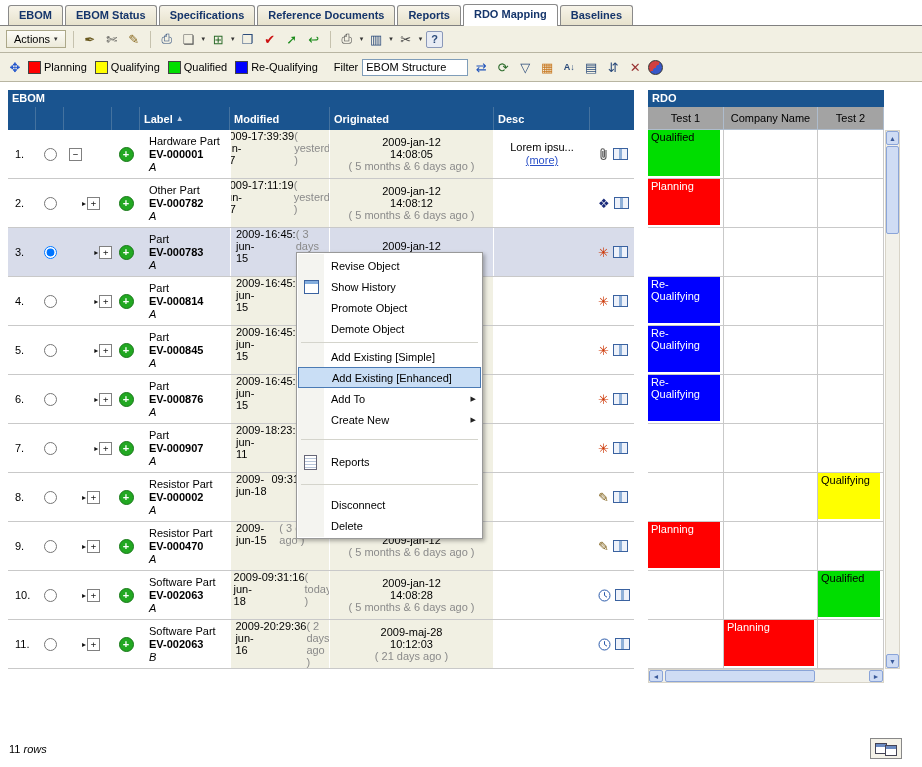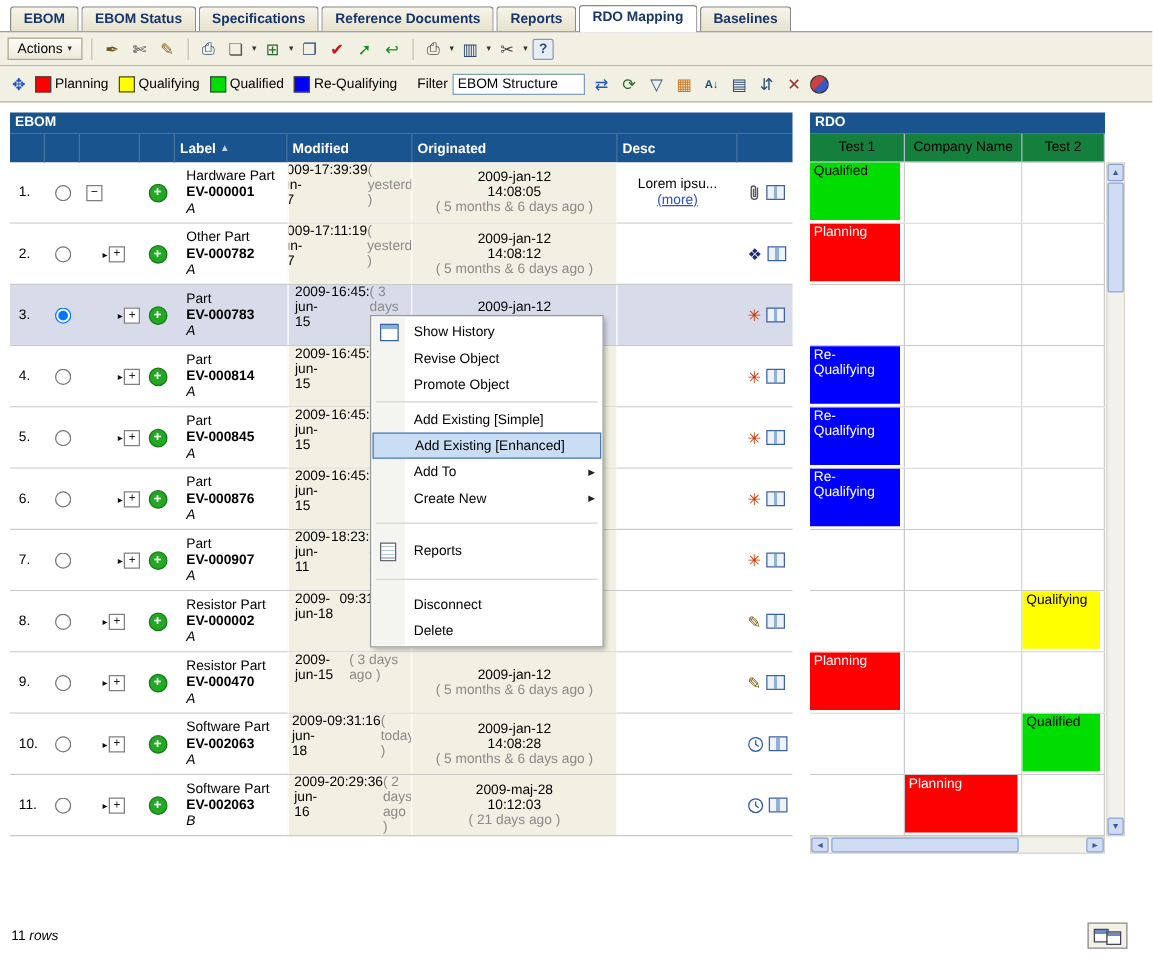--- a/index.html
+++ b/index.html
@@ -70,21 +70,21 @@
   .addc{width:13px;height:13px;border-radius:50%;background:#22a822;border:1px solid #187818;color:#fff;
       font:bold 11px/11px "Liberation Sans",sans-serif;display:inline-flex;align-items:center;
       justify-content:center;cursor:pointer;}
   .ico{font-size:13px;display:inline-flex;cursor:pointer;}
   .svgw{display:inline-flex;align-items:center;cursor:pointer;}
   .icon-book{width:13px;height:10px;border:1px solid #3a62a0;display:inline-block;cursor:pointer;
       background:linear-gradient(90deg,#eef2fa 0 5px,#8fb0d8 5px 8px,#eef2fa 8px);}
   
   .rhead,.rrow{display:grid;grid-template-columns:76px 94px 66px;}
   .rhead{height:23px;}
-  .rhc{background:#15803d;border-right:1px solid #aebccd;border-bottom:1px solid #aebccd;display:flex;
+  .rhc{background:#a3a3a3;border-right:1px solid #aebccd;border-bottom:1px solid #aebccd;display:flex;
       align-items:center;justify-content:center;box-sizing:border-box;height:100%;}
   .rrow{height:49px;border-bottom:1px solid #c9c9c9;box-sizing:border-box;}
   .rcell{border-right:1px solid #c9c9c9;background:#fff;position:relative;box-sizing:border-box;}
   .status{position:absolute;top:0;left:0;right:3px;bottom:2px;padding:1px 3px;box-sizing:border-box;}
   
   .vscroll{position:absolute;top:40px;right:0;width:15px;height:539px;background:#f2f1ea;
       border:1px solid #d8d4c8;box-sizing:border-box;display:flex;flex-direction:column;align-items:center;}
   .sbtn{width:13px;height:14px;background:#cfdcf4;border:1px solid #8aa4d8;color:#3a5a9a;font-size:7px;
       display:flex;align-items:center;justify-content:center;box-sizing:border-box;border-radius:2px;cursor:pointer;}
   .sthumb{width:13px;height:88px;background:#cfdcf4;border:1px solid #8aa4d8;border-radius:2px;
@@ -699,28 +699,31 @@
         <span class="sbtn">▲</span>
         <span class="sthumb"></span>
         <span class="sbtn down">▼</span>
       </div>
     </div>
   </div>
 </div>
 
 <div class="ctxmenu" id="ctxmenu">
     <div class="mitem">
+      <span>Revise Object</span>
+    </div>
+    <div class="mitem">
       <span class="micon icon-history"></span>
       <span>Show History</span>
     </div>
     <div class="mitem">
-      <span>Revise Object</span>
-    </div>
-    <div class="mitem">
       <span>Promote Object</span>
+    </div>
+    <div class="mitem">
+      <span>Demote Object</span>
     </div>
     <div class="msep"></div>
     <div class="mitem">
       <span>Add Existing [Simple]</span>
     </div>
     <div class="mitem selected">
       <span>Add Existing [Enhanced]</span>
     </div>
     <div class="mitem">
       <span>Add To</span>

